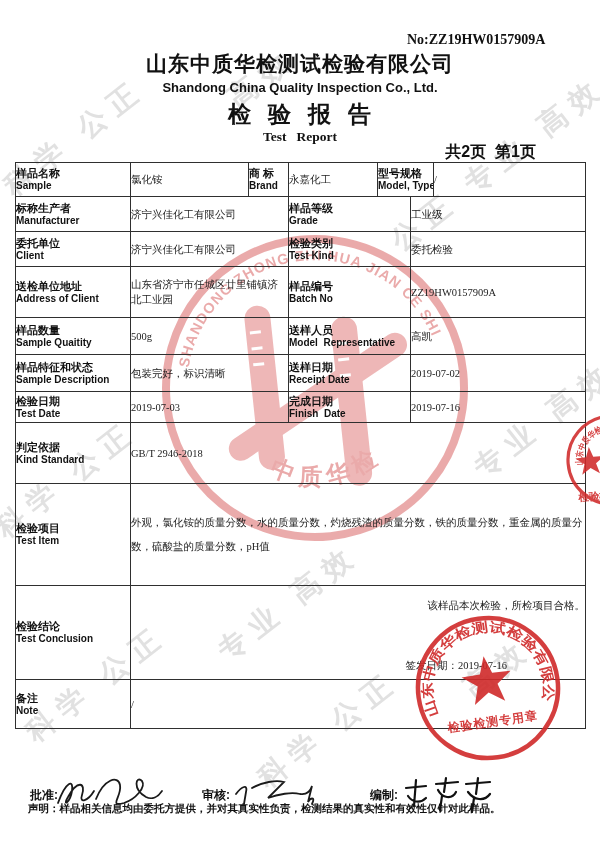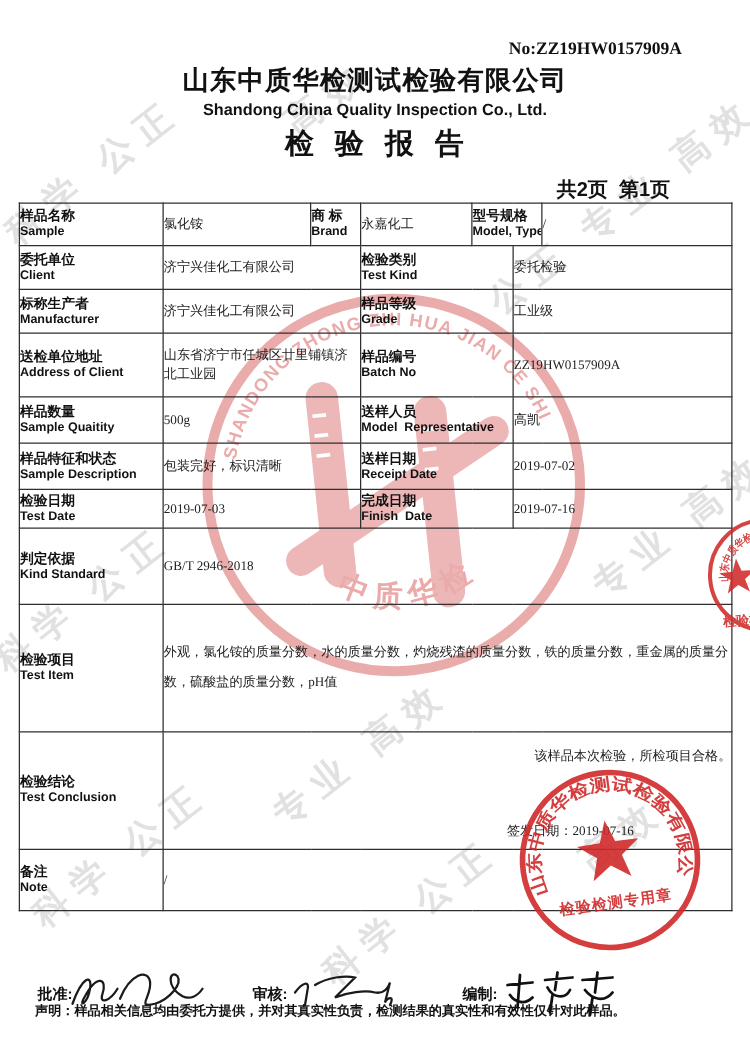--- a/index.html
+++ b/index.html
@@ -80,20 +80,21 @@
             <rect x="189" y="152" width="11" height="3"></rect>
         </g>
       </g>
     </g>
   </svg>
 
   <div class="report-no">No:ZZ19HW0157909A</div>
   <div class="hdr company-cn">山东中质华检测试检验有限公司</div>
   <div class="hdr company-en">Shandong China Quality Inspection Co., Ltd.</div>
   <div class="hdr title-cn">检验报告</div>
+  <div class="hdr title-en">Test   Report</div>
   <div class="page-info">共2页  第1页</div>
 
   <table class="report">
     <colgroup>
       <col style="width:115px">
         <col style="width:118px">
         <col style="width:40px">
       <col style="width:89px">
         <col style="width:33px">
         <col style="width:23px">
@@ -112,41 +113,41 @@
           </td>
       <td class="val">永嘉化工</td>
       <td class="lab" colspan="2">
             <div class="cn">型号规格</div>
             <div class="en">Model, Type</div>
           </td>
       <td class="val">/</td>
     </tr>
     <tr style="height:35px">
       <td class="lab">
+            <div class="cn">标称生产者</div>
+            <div class="en">Manufacturer</div>
+          </td>
+      <td class="val" colspan="2">济宁兴佳化工有限公司</td>
+      <td class="lab" colspan="2">
+            <div class="cn">样品等级</div>
+            <div class="en">Grade</div>
+          </td>
+      <td class="val" colspan="2">工业级</td>
+    </tr>
+    <tr style="height:35px">
+      <td class="lab">
             <div class="cn">委托单位</div>
             <div class="en">Client</div>
           </td>
       <td class="val" colspan="2">济宁兴佳化工有限公司</td>
       <td class="lab" colspan="2">
             <div class="cn">检验类别</div>
             <div class="en">Test Kind</div>
           </td>
       <td class="val" colspan="2">委托检验</td>
-    </tr>
-    <tr style="height:35px">
-      <td class="lab">
-            <div class="cn">标称生产者</div>
-            <div class="en">Manufacturer</div>
-          </td>
-      <td class="val" colspan="2">济宁兴佳化工有限公司</td>
-      <td class="lab" colspan="2">
-            <div class="cn">样品等级</div>
-            <div class="en">Grade</div>
-          </td>
-      <td class="val" colspan="2">工业级</td>
     </tr>
     <tr style="height:51px">
       <td class="lab">
             <div class="cn">送检单位地址</div>
             <div class="en">Address of Client</div>
           </td>
       <td class="val" colspan="2">山东省济宁市任城区廿里铺镇济北工业园</td>
       <td class="lab" colspan="2">
             <div class="cn">样品编号</div>
             <div class="en">Batch No</div>

